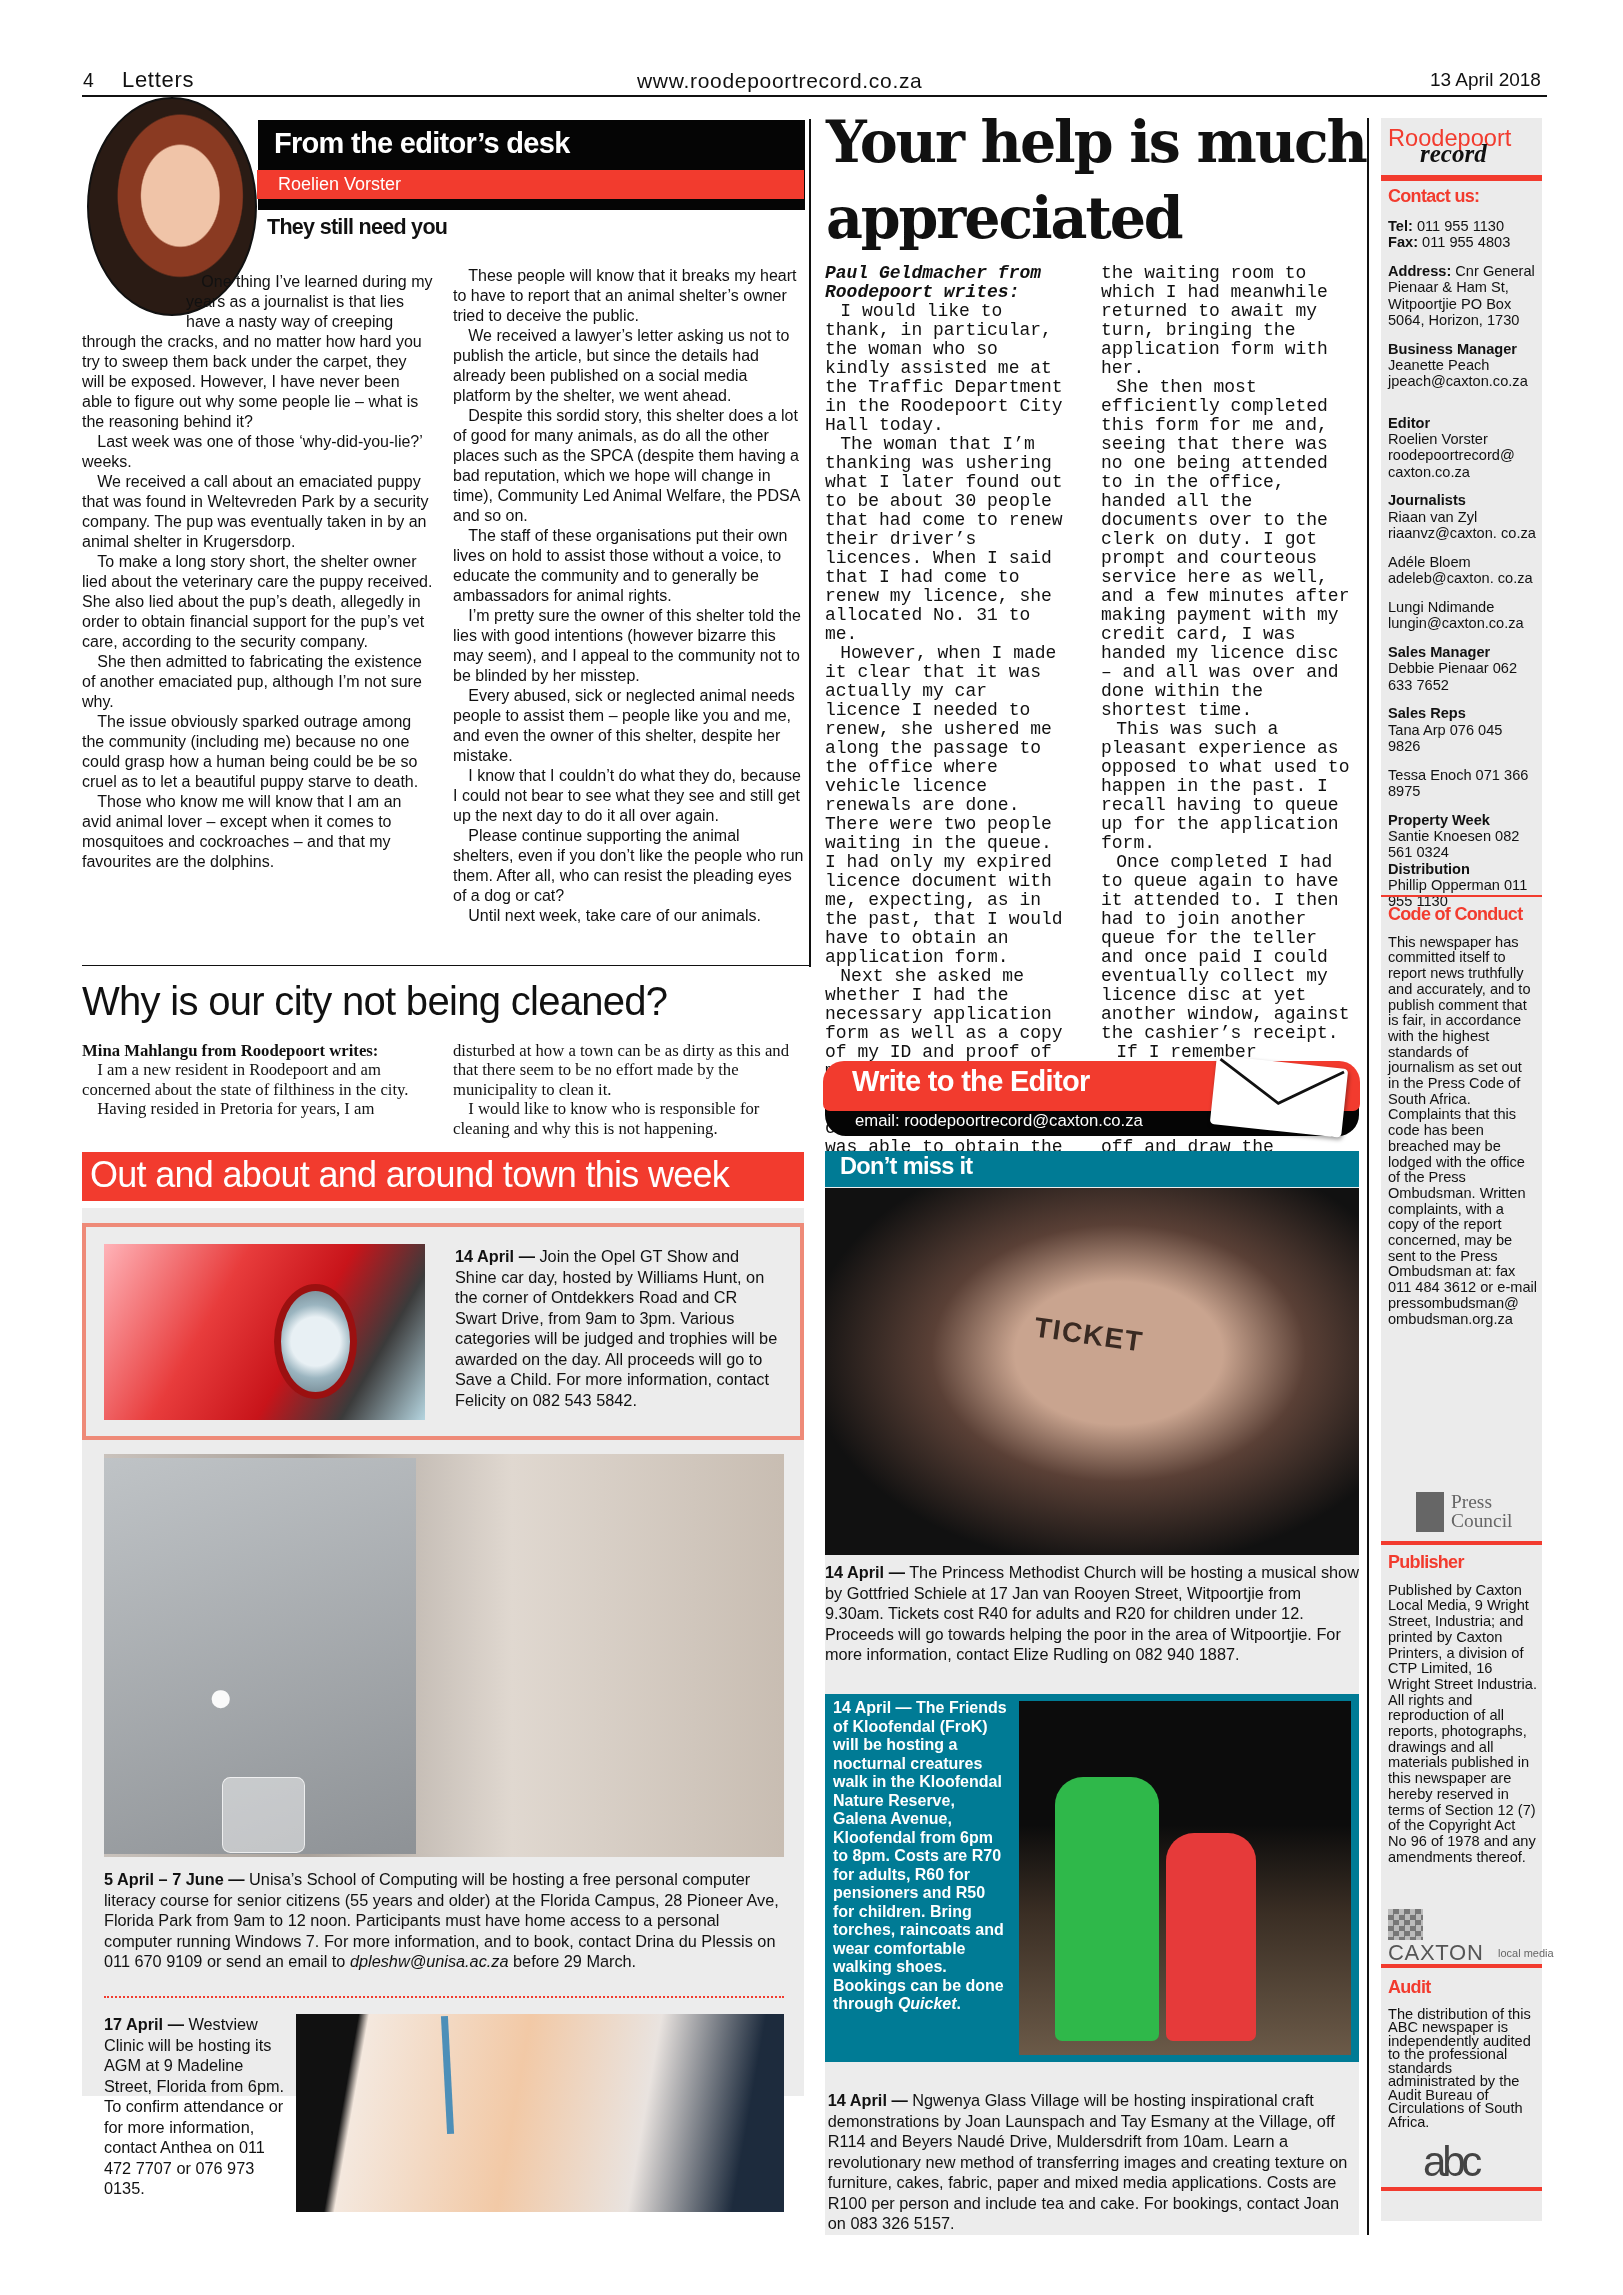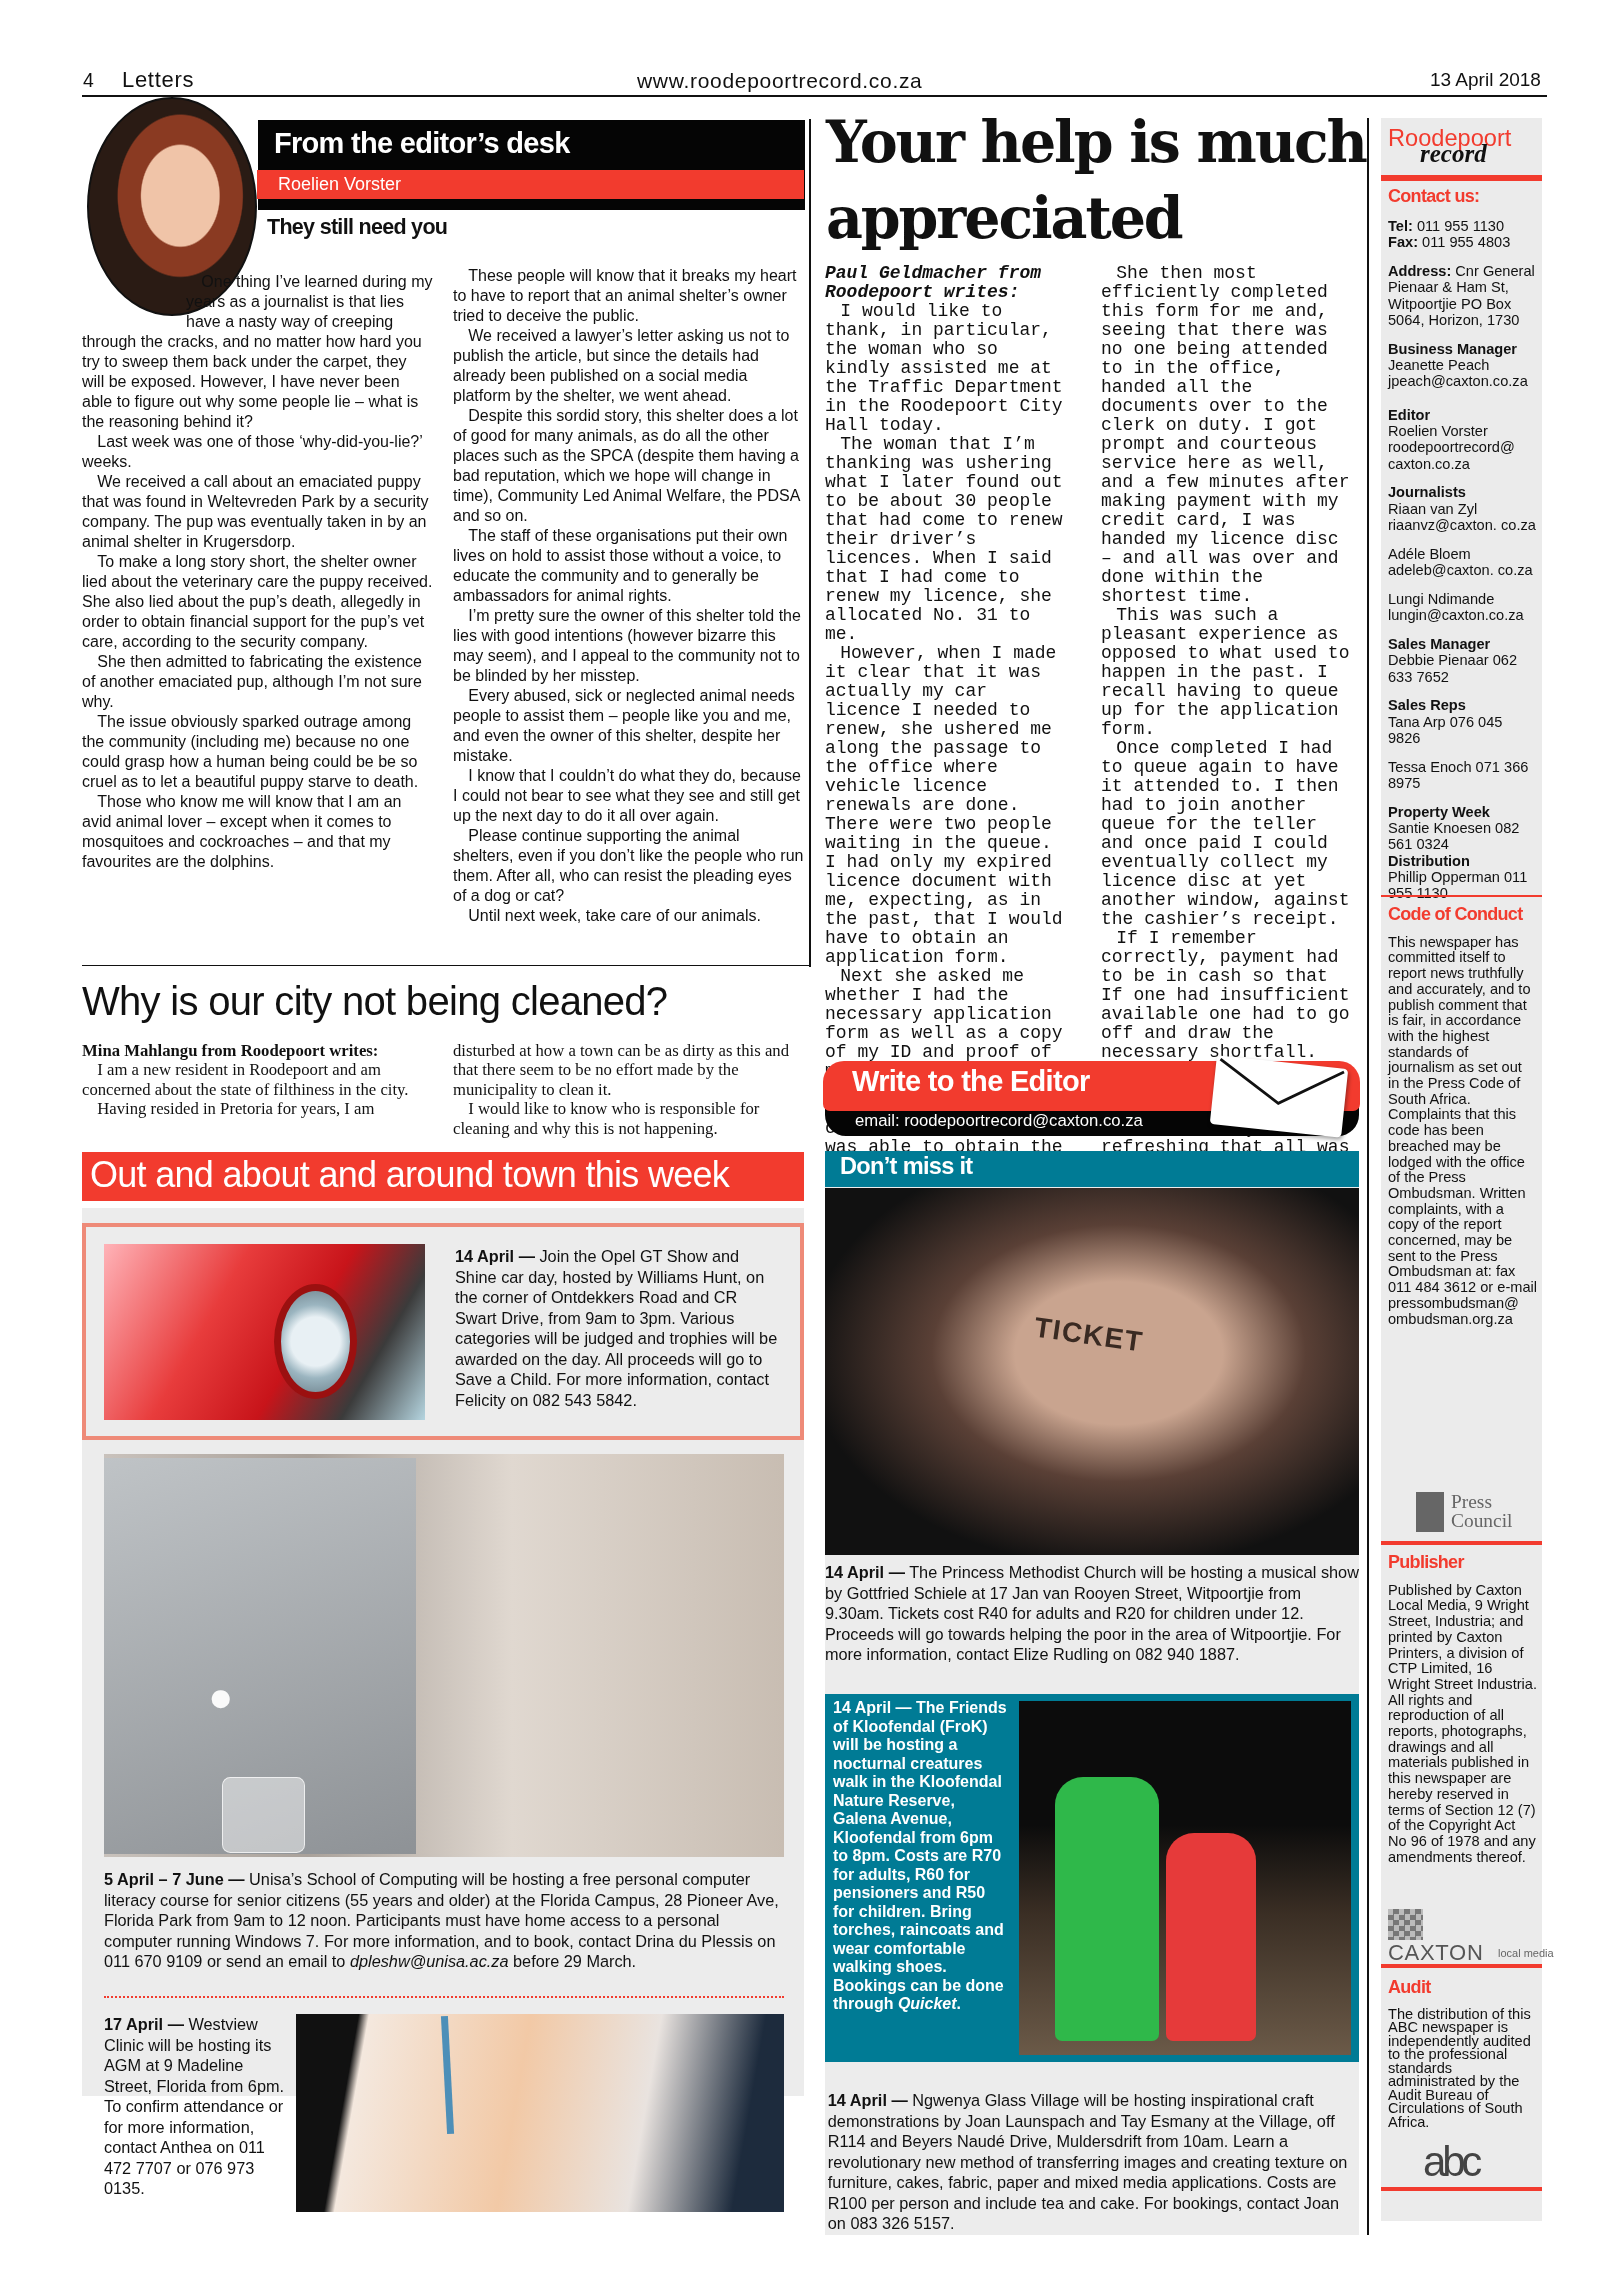--- a/index.html
+++ b/index.html
@@ -133,20 +133,21 @@
 <div class="abs ltr-head">Your help is much appreciated</div>
 <div class="abs ltr1 body-serif">
   <div class="ltr-byline">Paul Geldmacher from Roodepoort writes:</div>
   <p>I would like to thank, in particular, the woman who so kindly assisted me at the Traffic Department in the Roodepoort City Hall today.</p>
   <p>The woman that I’m thanking was ushering what I later found out to be about 30 people that had come to renew their driver’s licences. When I said that I had come to renew my licence, she allocated No. 31 to me.</p>
   <p>However, when I made it clear that it was actually my car licence I needed to renew, she ushered me along the passage to the office where vehicle licence renewals are done. There were two people waiting in the queue. I had only my expired licence document with me, expecting, as in the past, that I would have to obtain an application form.</p>
   <p>Next she asked me whether I had the necessary application form as well as a copy of my ID and proof of my residence, none of which I had. So she directed me to the correct office where I was able to obtain the necessary documents.</p>
   <p>This done, she came back to</p>
 </div>
 <div class="abs ltr2 body-serif">
+  <p style="text-indent:0">the waiting room to which I had meanwhile returned to await my turn, bringing the application form with her.</p>
   <p>She then most efficiently completed this form for me and, seeing that there was no one being attended to in the office, handed all the documents over to the clerk on duty. I got prompt and courteous service here as well, and a few minutes after making payment with my credit card, I was handed my licence disc – and all was over and done within the shortest time.</p>
   <p>This was such a pleasant experience as opposed to what used to happen in the past. I recall having to queue up for the application form.</p>
   <p>Once completed I had to queue again to have it attended to. I then had to join another queue for the teller and once paid I could eventually collect my licence disc at yet another window, against the cashier’s receipt.</p>
   <p>If I remember correctly, payment had to be in cash so that If one had insufficient available one had to go off and draw the necessary shortfall.</p>
   <p>Once again, thank you, good ladies for assisting me so well.</p>
   <p>It was really refreshing that all was handled so efficiently.</p>
 </div>
 <div class="abs right-vrule"></div>
 
 <div class="abs city-head">Why is our city not being cleaned?</div>
@@ -216,21 +217,21 @@
 <div class="abs sb-logo1">Roodepoort</div>
 <div class="abs sb-logo2">record</div>
 <div class="abs sb-redline"></div>
 
 <div class="sb-block" style="top:186px">
   <div class="sb-h">Contact us:</div>
   <div class="sb-t" style="margin-top:11px"><b>Tel:</b><span> 011 955 1130</span></div>
   <div class="sb-t"><b>Fax:</b><span> 011 955 4803</span></div>
   <div class="sb-t" style="margin-top:12.5px"><b>Address:</b><span> Cnr General Pienaar &amp; Ham St, Witpoortjie PO Box 5064, Horizon, 1730</span></div>
   <div class="sb-t" style="margin-top:12.5px"><b>Business Manager</b><div>Jeanette Peach jpeach@caxton.co.za</div></div>
-  <div class="sb-t" style="margin-top:17px"><b>Editor</b><div>Roelien Vorster roodepoortrecord@ caxton.co.za</div></div>
+  <div class="sb-t" style="margin-top:25px"><b>Editor</b><div>Roelien Vorster roodepoortrecord@ caxton.co.za</div></div>
   <div class="sb-t" style="margin-top:12.5px"><b>Journalists</b><div>Riaan van Zyl riaanvz@caxton. co.za</div></div>
   <div class="sb-t" style="margin-top:12.5px">Adéle Bloem adeleb@caxton. co.za</div>
   <div class="sb-t" style="margin-top:12.5px">Lungi Ndimande lungin@caxton.co.za</div>
   <div class="sb-t" style="margin-top:12.5px"><b>Sales Manager</b><div>Debbie Pienaar 062 633 7652</div></div>
   <div class="sb-t" style="margin-top:12.5px"><b>Sales Reps</b><div>Tana Arp 076 045 9826</div></div>
   <div class="sb-t" style="margin-top:12.5px">Tessa Enoch 071 366 8975</div>
   <div class="sb-t" style="margin-top:12.5px"><b>Property Week</b><div>Santie Knoesen 082 561 0324</div></div>
   <div class="sb-t"><b>Distribution</b><div>Phillip Opperman 011 955 1130</div></div>
 </div>
 

